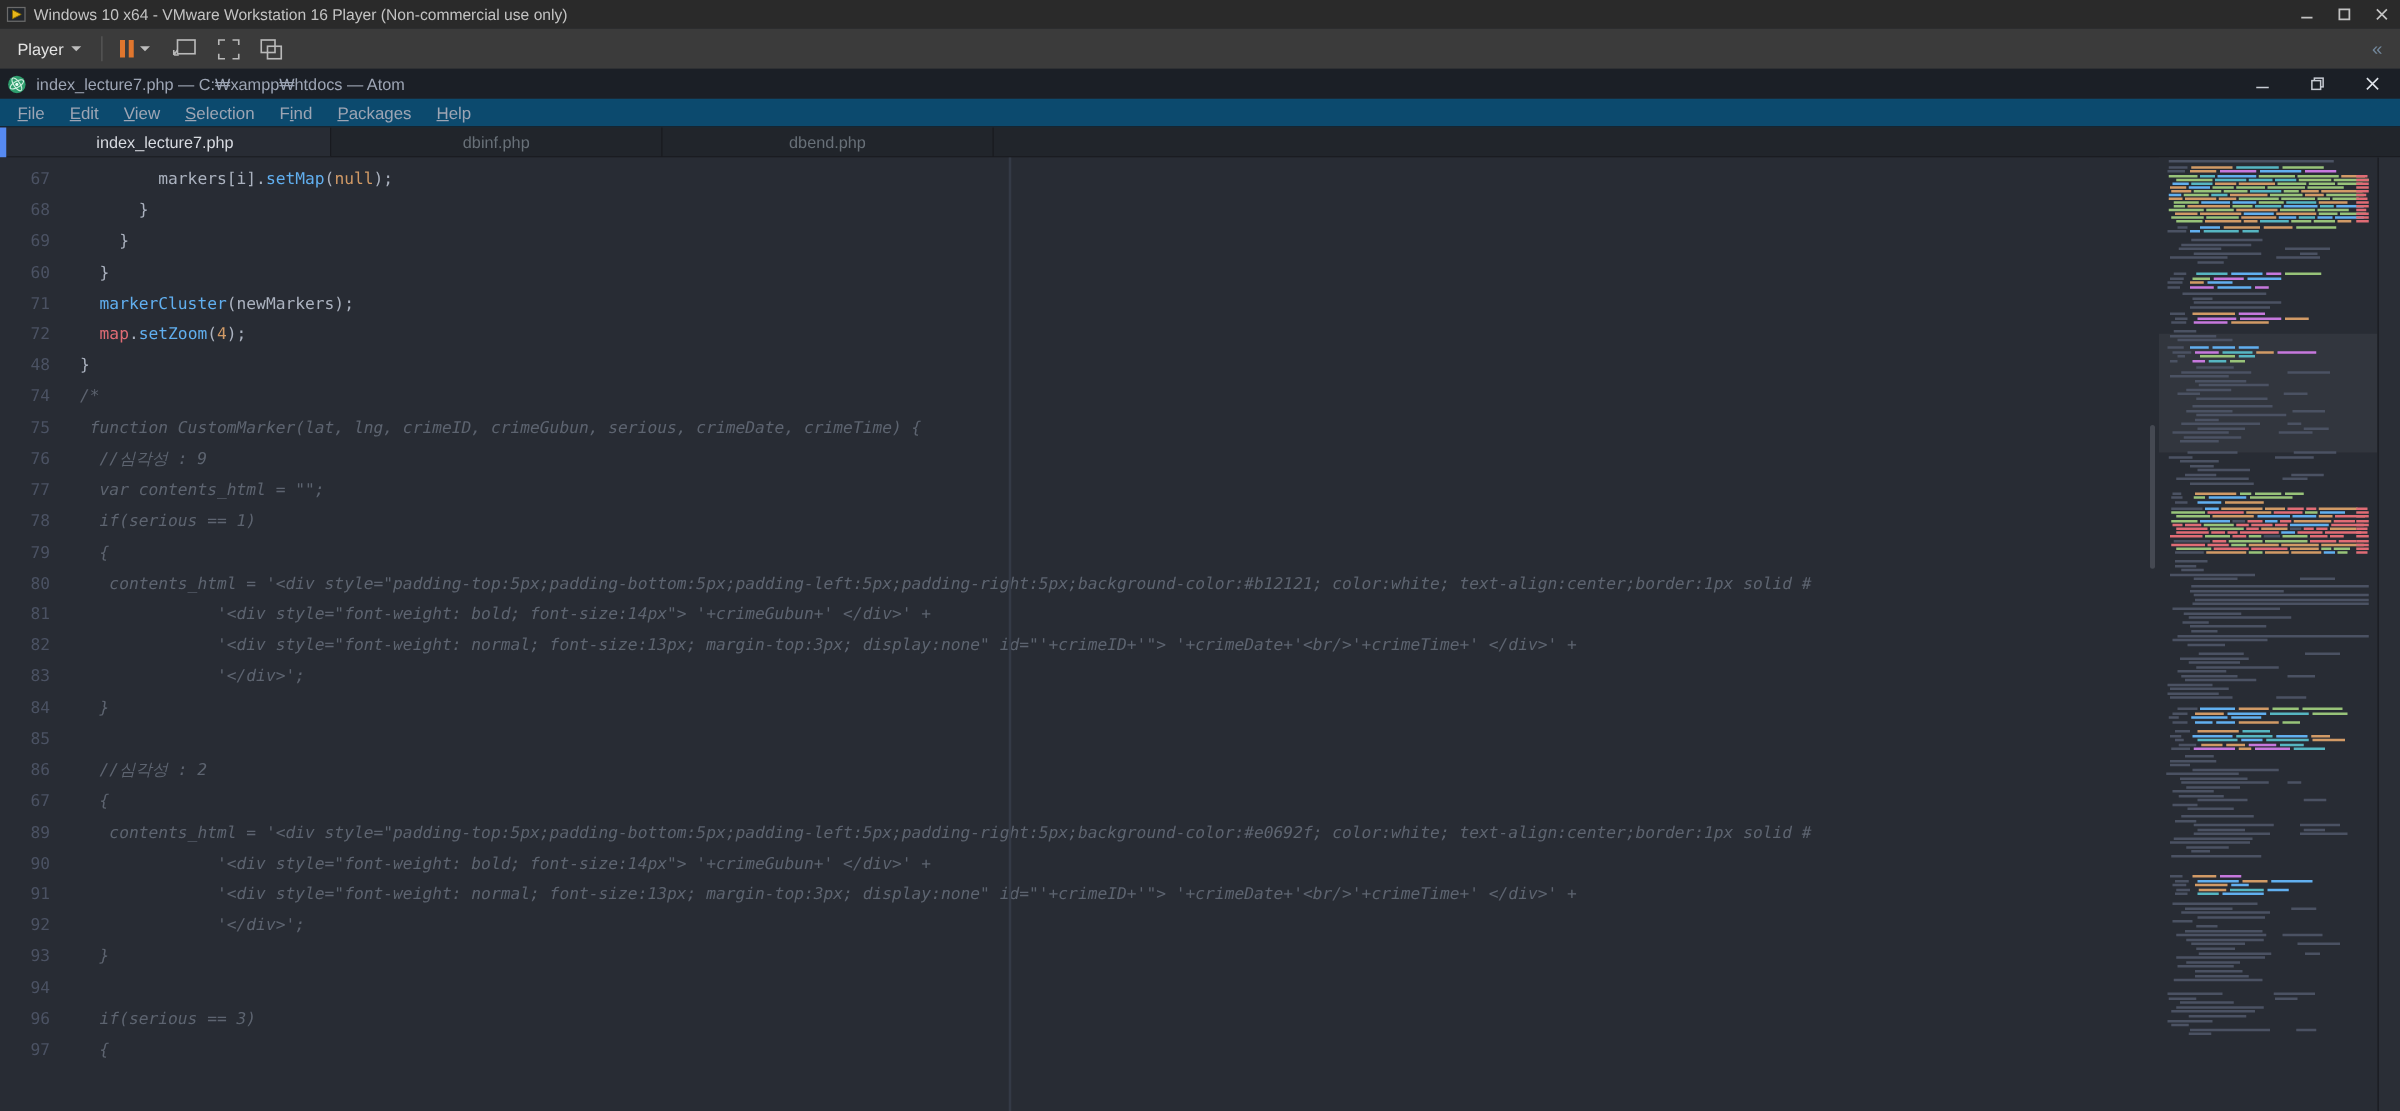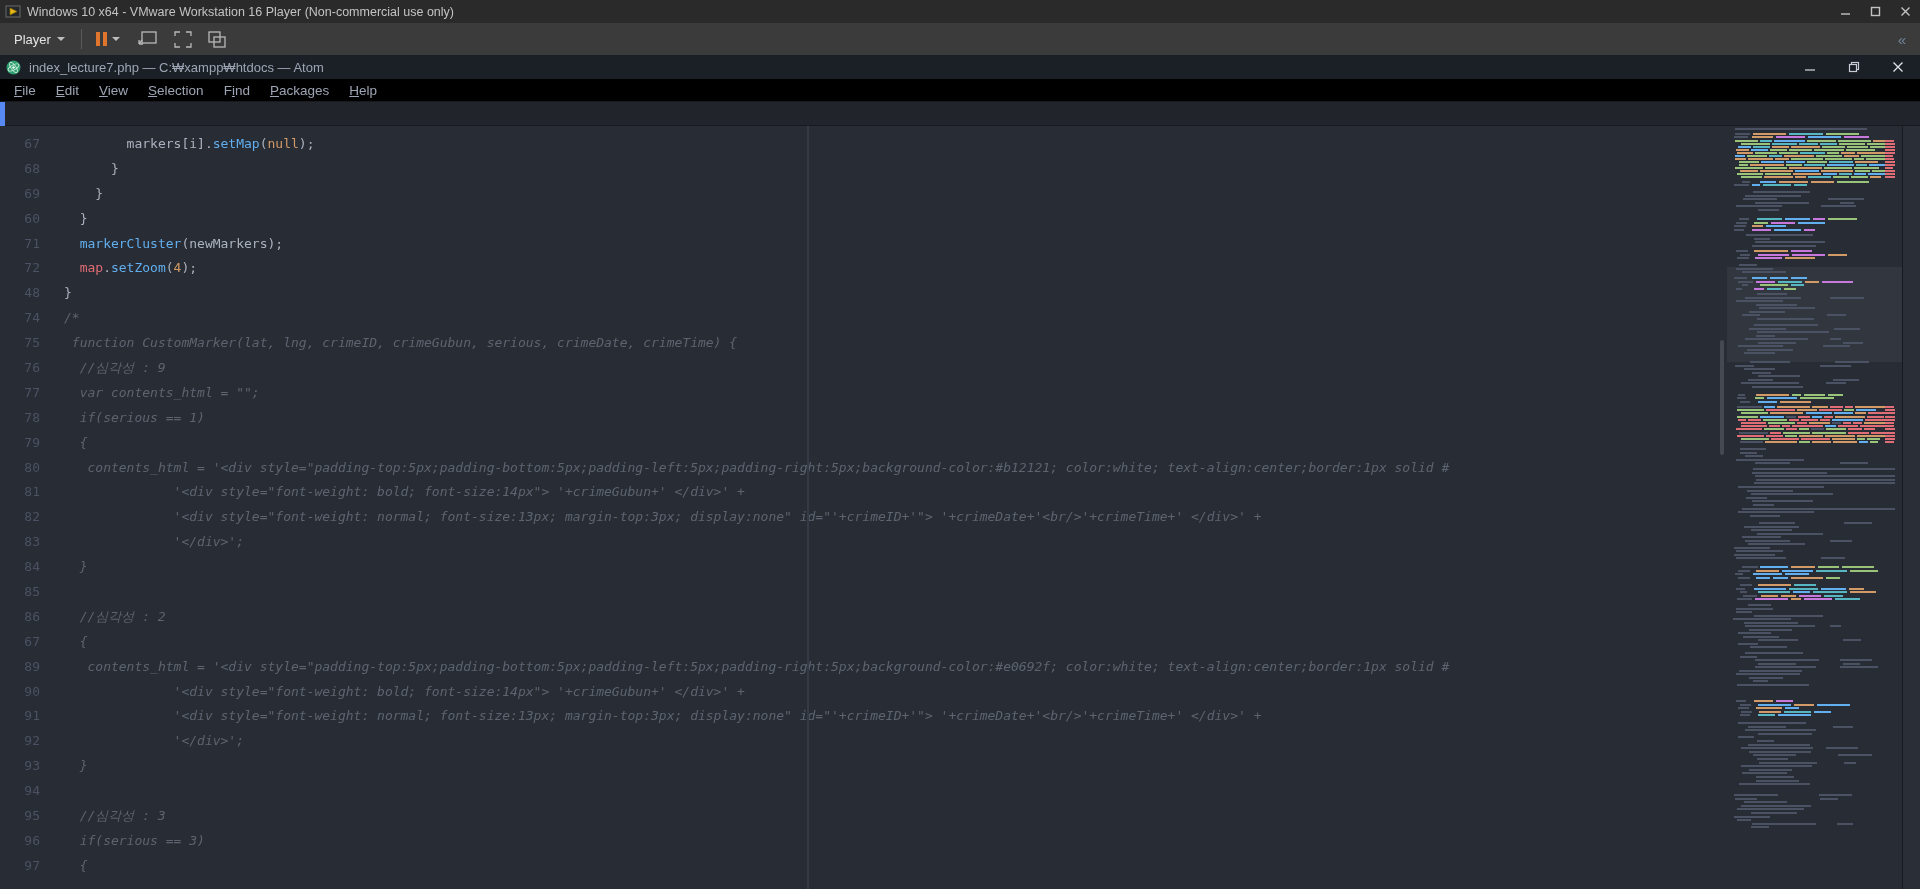--- a/index.html
+++ b/index.html
@@ -25,21 +25,21 @@
   .tb-icons { display:flex; align-items:center; gap:16px; margin-left:14px; }
   .collapse { margin-left:auto; color:#72879b; font-size:15px; }
 
   
   .atom-titlebar { position:absolute; left:0; top:55px; width:1920px; height:24px;
                    background:#1b1f26; display:flex; align-items:center; padding-left:6px; }
   .atom-title { color:#9da5b4; font-size:13px; margin-left:8px; }
   .atom-controls { margin-left:auto; display:flex; height:100%; }
   .atom-ctl { width:44px; height:100%; display:flex; align-items:center; justify-content:center; }
   .atom-menubar { position:absolute; left:0; top:79px; width:1920px; height:23px;
-                  background:#000000; display:flex; align-items:center; padding-left:4px;
+                  background:#0c4a6e; display:flex; align-items:center; padding-left:4px;
                   border-bottom:1px solid #181a1f; }
   .menu-item { color:#9da5b4; font-size:13.5px; padding:0 10px; }
 
   
   .tab-bar { position:absolute; left:0; top:102px; width:1920px; height:24px;
              background:#21252b; border-bottom:1px solid #181a1f; display:flex; }
   .tab-accent { position:absolute; left:0; top:0; width:5px; height:24px; background:#568af2; }
   .tab { width:265px; height:100%; display:flex; align-items:center; justify-content:center;
          color:#687078; font-size:13px; border-right:1px solid #181a1f; }
   .tab.active { background:#282c34; color:#d7dae0; }
@@ -157,20 +157,31 @@
       <span class="menu-item"><u>E</u>dit</span>
       <span class="menu-item"><u>V</u>iew</span>
       <span class="menu-item"><u>S</u>election</span>
       <span class="menu-item">F<u>i</u>nd</span>
       <span class="menu-item"><u>P</u>ackages</span>
       <span class="menu-item"><u>H</u>elp</span>
     </div>
 
   <div class="tab-bar">
     <div class="tab-accent"></div>
+    <div style="display:flex">
+        <div class="tab active">
+          <span>index_lecture7.php</span>
+        </div>
+        <div class="tab">
+          <span>dbinf.php</span>
+        </div>
+        <div class="tab">
+          <span>dbend.php</span>
+        </div>
+      </div>
   </div>
 
   <div class="editor">
     <div class="code-area">
         <div class="code-line"><span class="gutter">67</span><span class="code-text"><span class="tok-plain" style="color: rgb(171, 178, 191);">        markers[i].</span><span class="tok-func" style="color: rgb(97, 175, 239);">setMap</span><span class="tok-plain" style="color: rgb(171, 178, 191);">(</span><span class="tok-num" style="color: rgb(209, 154, 102);">null</span><span class="tok-plain" style="color: rgb(171, 178, 191);">);</span></span></div>
         <div class="code-line"><span class="gutter">68</span><span class="code-text"><span class="tok-plain" style="color: rgb(171, 178, 191);">      }</span></span></div>
         <div class="code-line"><span class="gutter">69</span><span class="code-text"><span class="tok-plain" style="color: rgb(171, 178, 191);">    }</span></span></div>
         <div class="code-line"><span class="gutter">60</span><span class="code-text"><span class="tok-plain" style="color: rgb(171, 178, 191);">  }</span></span></div>
         <div class="code-line"><span class="gutter">71</span><span class="code-text"><span class="tok-plain" style="color: rgb(171, 178, 191);">  </span><span class="tok-func" style="color: rgb(97, 175, 239);">markerCluster</span><span class="tok-plain" style="color: rgb(171, 178, 191);">(newMarkers);</span></span></div>
         <div class="code-line"><span class="gutter">72</span><span class="code-text"><span class="tok-plain" style="color: rgb(171, 178, 191);">  </span><span class="tok-var" style="color: rgb(224, 108, 117);">map</span><span class="tok-plain" style="color: rgb(171, 178, 191);">.</span><span class="tok-func" style="color: rgb(97, 175, 239);">setZoom</span><span class="tok-plain" style="color: rgb(171, 178, 191);">(</span><span class="tok-num" style="color: rgb(209, 154, 102);">4</span><span class="tok-plain" style="color: rgb(171, 178, 191);">);</span></span></div>
@@ -188,21 +199,20 @@
         <div class="code-line"><span class="gutter">84</span><span class="code-text"><span class="tok-comment" style="color: rgb(93, 100, 112);">  }</span></span></div>
         <div class="code-line"><span class="gutter">85</span><span class="code-text"></span></div>
         <div class="code-line"><span class="gutter">86</span><span class="code-text"><span class="tok-comment" style="color: rgb(93, 100, 112);">  //심각성 : 2</span></span></div>
         <div class="code-line"><span class="gutter">67</span><span class="code-text"><span class="tok-comment" style="color: rgb(93, 100, 112);">  {</span></span></div>
         <div class="code-line"><span class="gutter">89</span><span class="code-text"><span class="tok-comment" style="color: rgb(93, 100, 112);">   contents_html = '&lt;div style="padding-top:5px;padding-bottom:5px;padding-left:5px;padding-right:5px;background-color:#e0692f; color:white; text-align:center;border:1px solid #</span></span></div>
         <div class="code-line"><span class="gutter">90</span><span class="code-text"><span class="tok-comment" style="color: rgb(93, 100, 112);">              '&lt;div style="font-weight: bold; font-size:14px"&gt; '+crimeGubun+' &lt;/div&gt;' +</span></span></div>
         <div class="code-line"><span class="gutter">91</span><span class="code-text"><span class="tok-comment" style="color: rgb(93, 100, 112);">              '&lt;div style="font-weight: normal; font-size:13px; margin-top:3px; display:none" id="'+crimeID+'"&gt; '+crimeDate+'&lt;br/&gt;'+crimeTime+' &lt;/div&gt;' +</span></span></div>
         <div class="code-line"><span class="gutter">92</span><span class="code-text"><span class="tok-comment" style="color: rgb(93, 100, 112);">              '&lt;/div&gt;';</span></span></div>
         <div class="code-line"><span class="gutter">93</span><span class="code-text"><span class="tok-comment" style="color: rgb(93, 100, 112);">  }</span></span></div>
         <div class="code-line"><span class="gutter">94</span><span class="code-text"></span></div>
-        <div class="code-line"><span class="gutter">95</span><span class="code-text"><span class="tok-comment" style="color: rgb(93, 100, 112);">  //심각성 : 3</span></span></div>
         <div class="code-line"><span class="gutter">96</span><span class="code-text"><span class="tok-comment" style="color: rgb(93, 100, 112);">  if(serious == 3)</span></span></div>
         <div class="code-line"><span class="gutter">97</span><span class="code-text"><span class="tok-comment" style="color: rgb(93, 100, 112);">  {</span></span></div>
       </div>
     <div class="wrap-guide"></div>
     <div class="scroll-handle"></div>
     <div class="minimap">
       <div class="mm-viewport"></div>
     <div class="mm-seg" style="left: 8px; top: 1.6px; width: 131.951px; background: rgb(75, 82, 99);"></div>
         <div class="mm-seg" style="left: 7.56551px; top: 7px; width: 15.8777px; background: rgb(75, 82, 99);"></div>
         <div class="mm-seg" style="left: 25.5655px; top: 7px; width: 33.5217px; background: rgb(209, 154, 102);"></div>

